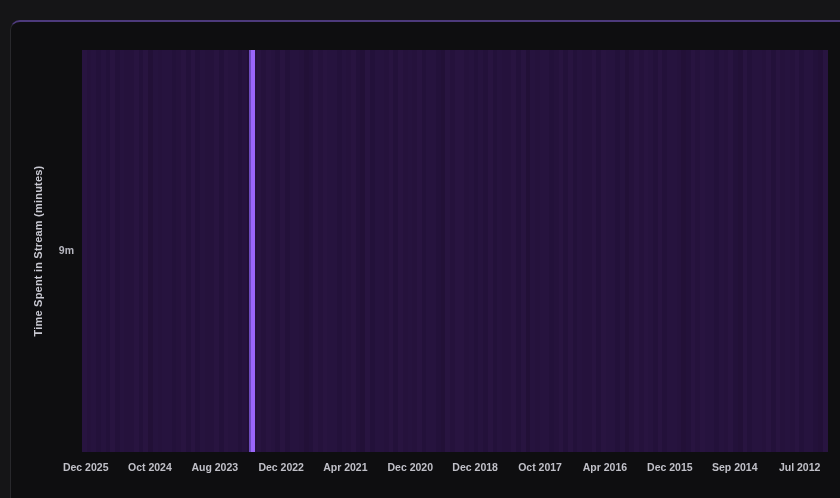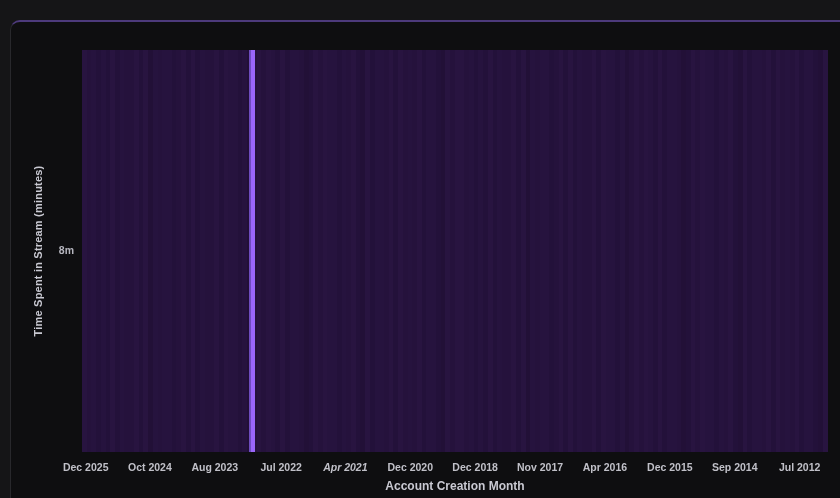--- a/index.html
+++ b/index.html
@@ -102,21 +102,21 @@
 </style>
 </head>
 <body>
 
 <div class="viewport">
 
   <div class="card"></div>
 
   <div class="y-axis-title">Time Spent in Stream (minutes)</div>
 
-  <div class="y-tick">8m</div>
+  <div class="y-tick">9m</div>
 
   <div class="plot">
     <div class="stripes" id="stripes">
         <div style="background: rgb(40, 20, 64);"></div>
         <div style="background: rgb(37, 18, 60);"></div>
         <div style="background: rgb(38, 19, 62);"></div>
         <div style="background: rgb(35, 17, 58);"></div>
         <div style="background: rgb(38, 19, 62);"></div>
         <div style="background: rgb(35, 17, 58);"></div>
         <div style="background: rgb(40, 20, 64);"></div>
@@ -272,26 +272,25 @@
         <div style="background: rgb(34, 16, 55);"></div>
         <div style="background: rgb(40, 20, 64);"></div>
       </div>
     <div class="highlight-column" id="highlight" style="width: 6px; left: calc(22.8% - 3px); background: linear-gradient(90deg, rgb(110, 76, 190) 0%, rgb(110, 76, 190) 38%, rgb(154, 102, 250) 38%, rgb(154, 102, 250) 100%);"></div>
   </div>
 
   <div class="x-ticks" id="xTicks">
       <span class="x-tick" style="left: 0.5%;">Dec 2025</span>
       <span class="x-tick" style="left: 9.1%;">Oct 2024</span>
       <span class="x-tick" style="left: 17.8%;">Aug 2023</span>
-      <span class="x-tick" style="left: 26.7%;">Jul 2022</span>
-      <span class="x-tick" style="left: 35.3%; font-style: italic;">Apr 2021</span>
+      <span class="x-tick" style="left: 26.7%;">Dec 2022</span>
+      <span class="x-tick" style="left: 35.3%;">Apr 2021</span>
       <span class="x-tick" style="left: 44%;">Dec 2020</span>
       <span class="x-tick" style="left: 52.7%;">Dec 2018</span>
-      <span class="x-tick" style="left: 61.4%;">Nov 2017</span>
+      <span class="x-tick" style="left: 61.4%;">Oct 2017</span>
       <span class="x-tick" style="left: 70.1%;">Apr 2016</span>
       <span class="x-tick" style="left: 78.8%;">Dec 2015</span>
       <span class="x-tick" style="left: 87.5%;">Sep 2014</span>
       <span class="x-tick" style="left: 96.2%;">Jul 2012</span>
     </div>
 
-  <div class="x-axis-title">Account Creation Month</div>
 
 </div>
 
 </body></html>

